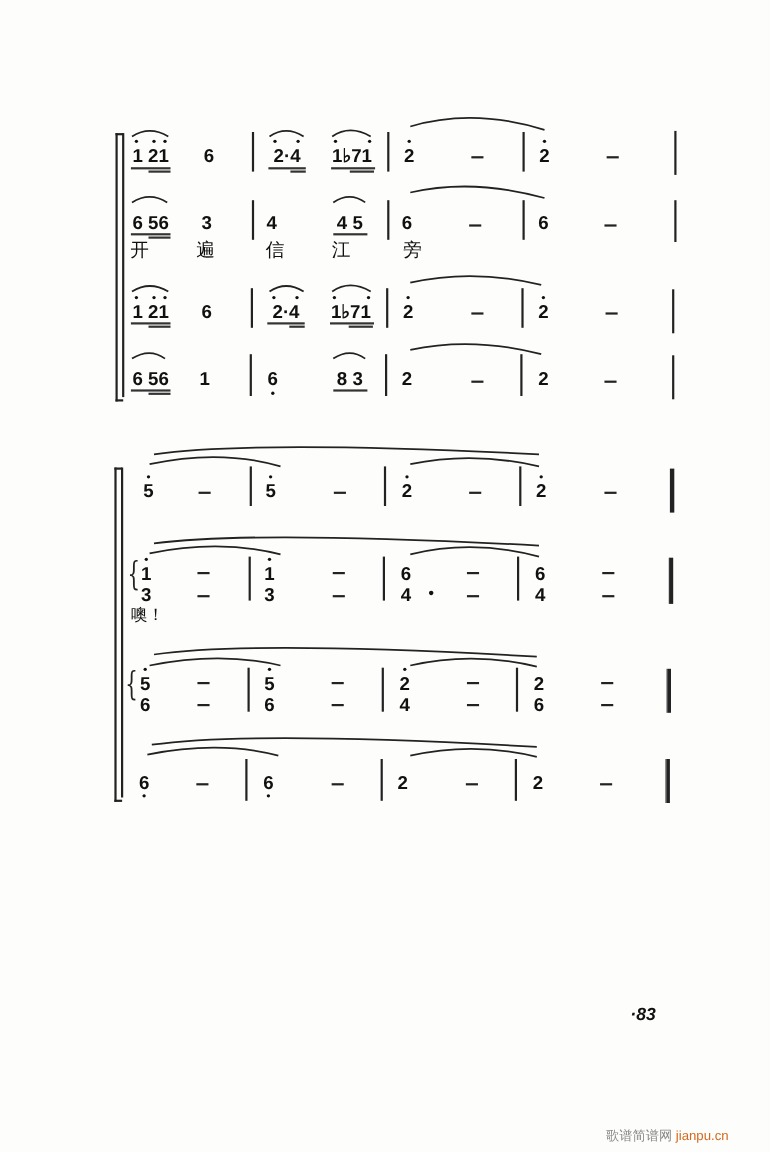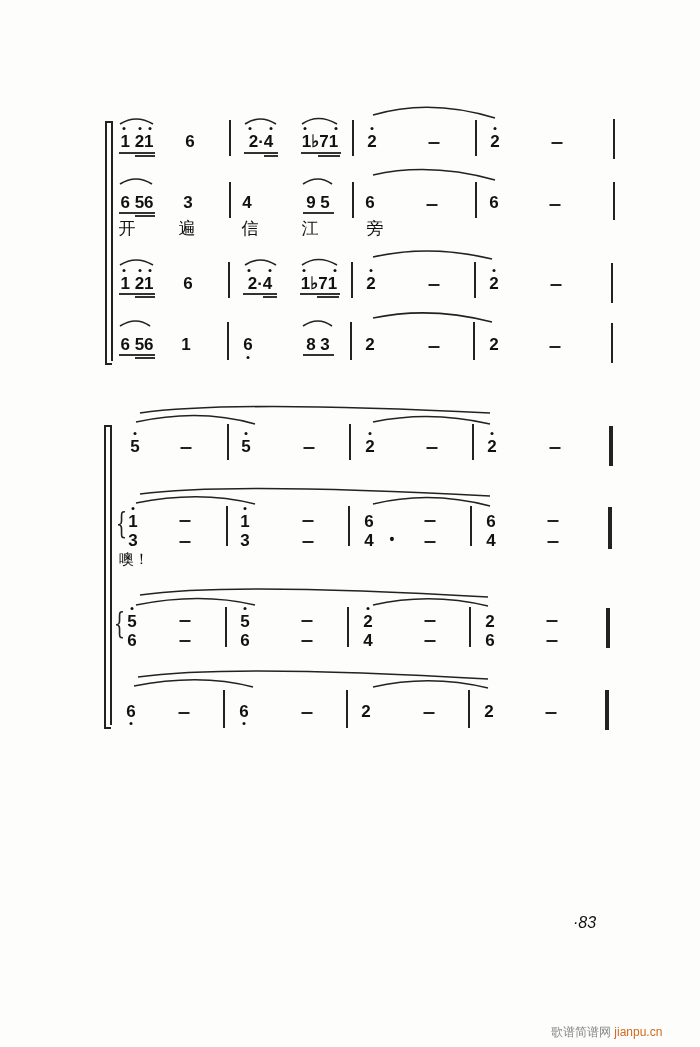--- a/index.html
+++ b/index.html
@@ -10,21 +10,21 @@
   .dash { position:absolute; width:11px; height:2px; background:#222; transform:translateX(-50%); }
   .bar { position:absolute; width:2px; background:#222; }
   .dbar { position:absolute; width:4px; border-left:1.5px solid #222; border-right:3px solid #222; box-sizing:border-box; }
   .lyric { position:absolute; font-family:"DejaVu Sans", sans-serif; font-size:17px; line-height:18px; transform:translateX(-50%); }
   .udot { position:absolute; width:3px; height:3px; border-radius:50%; background:#111; transform:translateX(-50%); }
   .uline { position:absolute; height:1.5px; background:#333; }
   .bracket { position:absolute; border:2px solid #222; border-right:none; width:5px; }
   .bracket2 { position:absolute; width:2px; background:#222; }
   .brace { position:absolute; font-family:"DejaVu Serif", serif; font-size:30px; line-height:30px; color:#222; transform:scaleX(0.6); }
   svg.slurs { position:absolute; left:0; top:0; width:700px; height:1047px; pointer-events:none; }
-  .pagenum { position:absolute; font-style:italic; font-weight:normal; font-size:16px;text-align:right; }
+  .pagenum { position:absolute; font-style:italic; font-weight:bold; font-size:16px;text-align:right; }
   .wm { position:absolute; font-size:12px; color:#888; white-space:nowrap; }
   .wm .site { color:#d2691e; }
 </style>
 </head>
 <body>
 
 <svg class="slurs" xmlns="http://www.w3.org/2000/svg">
   <g fill="none" stroke="#222" stroke-width="1.6">
 
     <path d="M120 124 Q136 114 153 124"></path>
@@ -97,21 +97,21 @@
     <div class="bar" style="left:613px;top:119px;height:40px;"></div>
   </div>
 
   <div>
     <span class="n" style="left:137px;top:194px;">6 56</span>
     <div class="uline" style="left:119px;top:212px;width:36px;"></div>
     <div class="uline" style="left:135px;top:215px;width:20px;"></div>
     <span class="n" style="left:188px;top:194px;">3</span>
     <div class="bar" style="left:229px;top:182px;height:36px;"></div>
     <span class="n" style="left:247px;top:194px;">4</span>
-    <span class="n" style="left:318px;top:194px;">9 5</span>
+    <span class="n" style="left:318px;top:194px;">4 5</span>
     <div class="uline" style="left:303px;top:212px;width:31px;"></div>
     <div class="bar" style="left:352px;top:182px;height:36px;"></div>
     <span class="n" style="left:370px;top:194px;">6</span>
     <div class="dash" style="left:432px;top:204px;"></div>
     <div class="bar" style="left:475px;top:182px;height:36px;"></div>
     <span class="n" style="left:494px;top:194px;">6</span>
     <div class="dash" style="left:555px;top:204px;"></div>
     <div class="bar" style="left:613px;top:182px;height:38px;"></div>
 
     <span class="lyric" style="left:127px;top:219px;">开</span>

